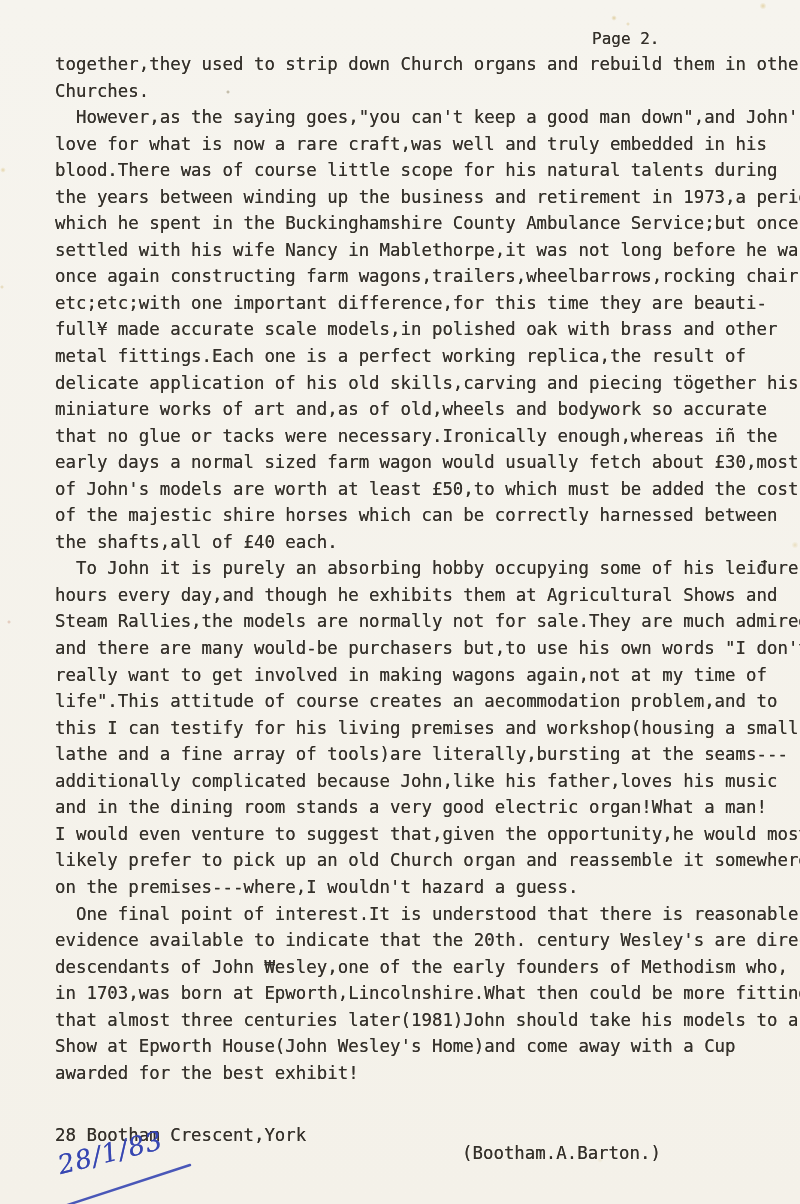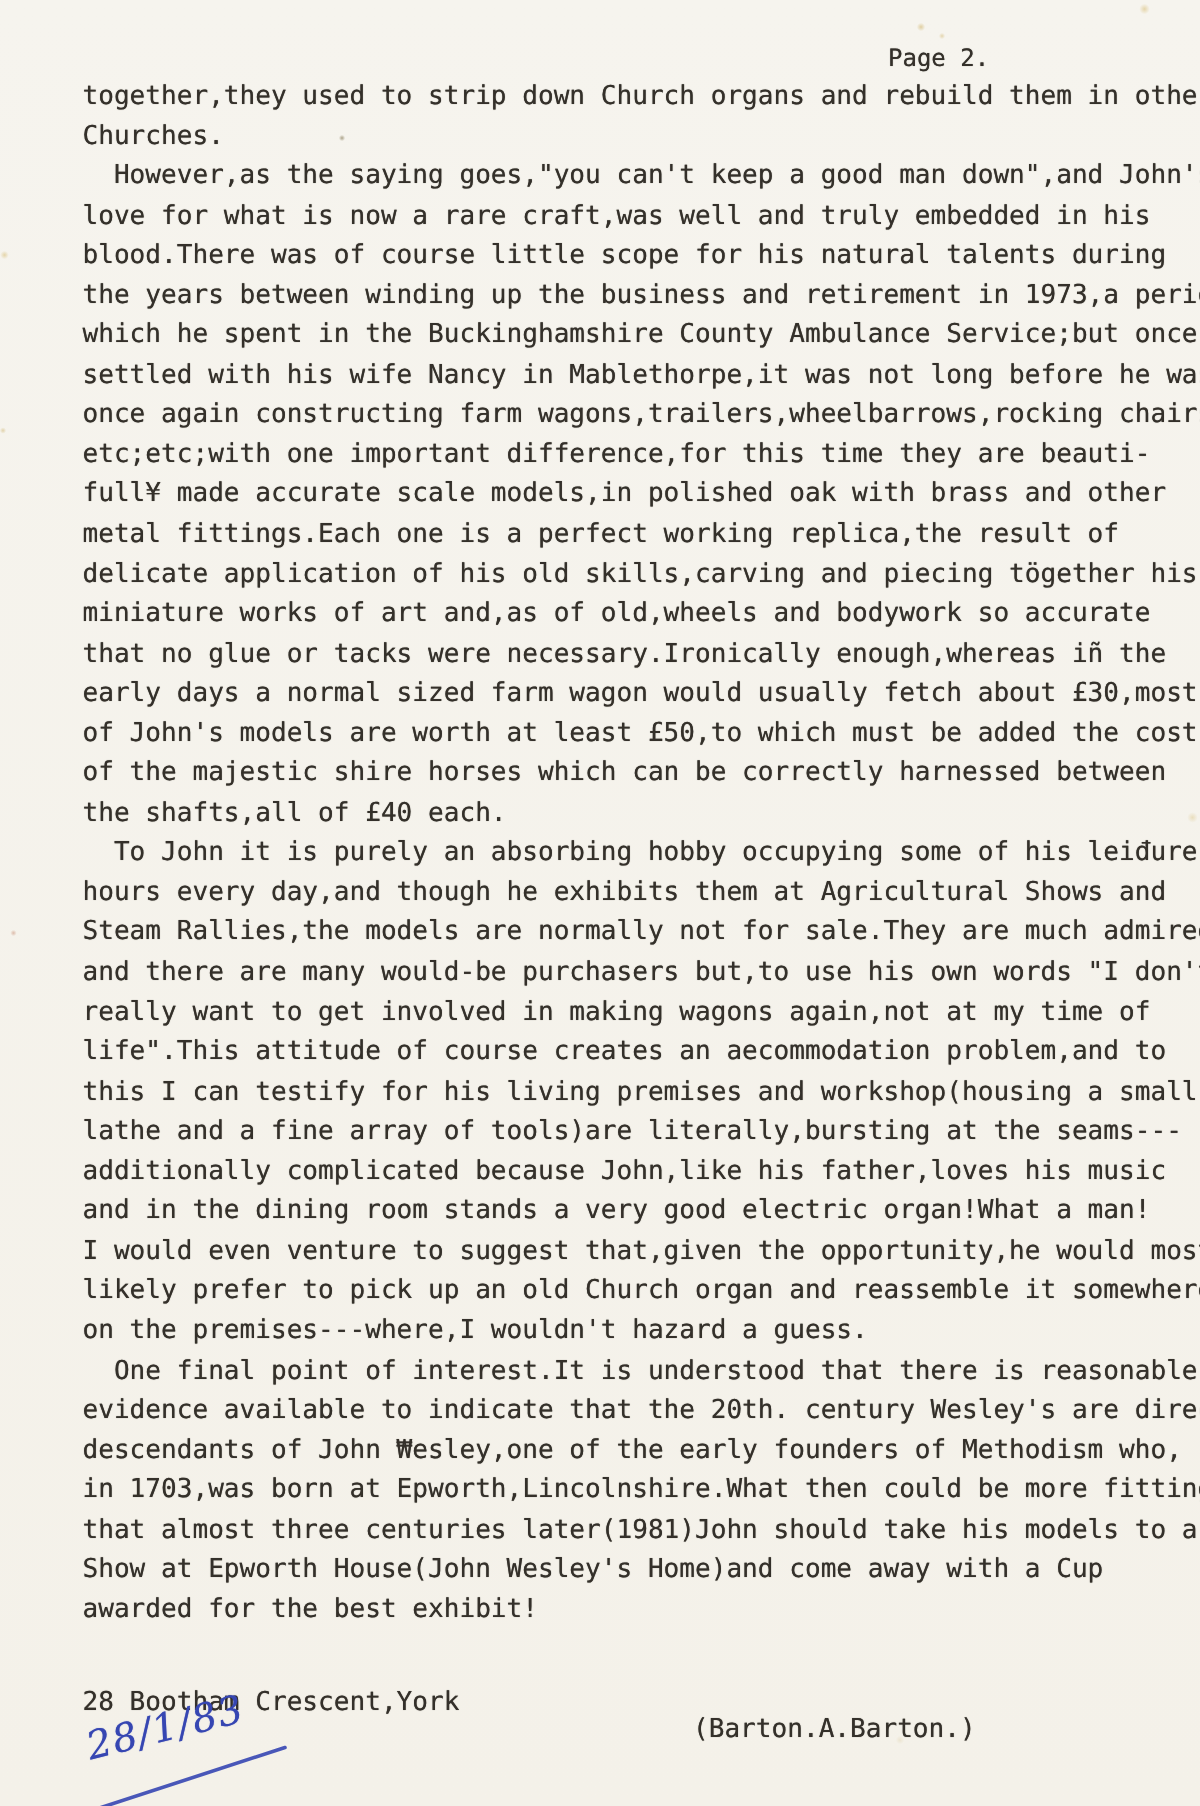--- a/index.html
+++ b/index.html
@@ -104,21 +104,21 @@
     <div class="line">evidence available to indicate that the 20th. century Wesley's are direct</div>
     <div class="line">descendants of John ₩esley,one of the early founders of Methodism who,</div>
     <div class="line">in 1703,was born at Epworth,Lincolnshire.What then could be more fitting</div>
     <div class="line">that almost three centuries later(1981)John should take his models to a</div>
     <div class="line">Show at Epworth House(John Wesley's Home)and come away with a Cup</div>
     <div class="line">awarded for the best exhibit!</div>
   </div>
 
   <div class="address-line">28 Bootham Crescent,York</div>
 
-  <div class="signature-line">(Barton.A.Barton.)</div>
+  <div class="signature-line">(Bootham.A.Barton.)</div>
 
   <div class="handwritten">
     <svg width="170" height="60" viewBox="0 0 170 60">
       <path d="M -6 62 L 132 17" stroke="#3646b2" stroke-width="2.4" stroke-linecap="round" fill="none" opacity="0.9"></path>
     </svg>
     <span class="date-text">28/1/83</span>
   </div>
 
 </div>
 

